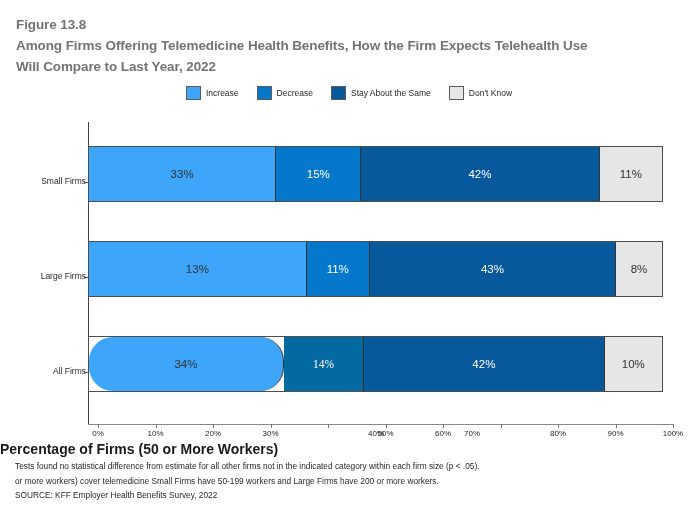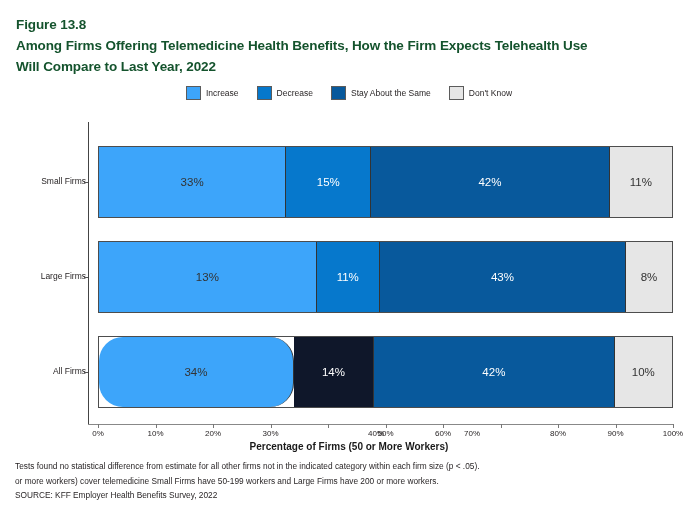--- a/index.html
+++ b/index.html
@@ -21,21 +21,21 @@
     position: absolute;
     left: 16px;
     top: 14px;
     width: 666px;
   }
   .title-line {
     font-size: 13.5px;
     font-weight: bold;
     line-height: 21px;
     letter-spacing: -0.1px;
-    color: #14532d;
+    color: #737373;
     white-space: nowrap;
   }
 
   
   #legend {
     position: absolute;
     left: 0;
     top: 86px;
     width: 698px;
     display: flex;
@@ -98,23 +98,23 @@
   .y-tick {
     position: absolute;
     left: 84px;
     width: 4px;
     height: 1px;
     background: #555;
   }
 
   .bar-row {
     position: absolute;
-    left: 98px;
+    left: 88px;
     width: 575px;
-    height: 72px;
+    height: 56px;
     display: flex;
     border: 1.5px solid #4d4d4d;
     box-sizing: border-box;
     align-items: flex-end;
   }
   .seg {
     height: 100%;
     display: flex;
     align-items: center;
     justify-content: center;
@@ -147,22 +147,21 @@
     font-size: 8px;
     color: #231f20;
     transform: translateX(-50%);
     white-space: nowrap;
   }
   #x-axis-title {
     position: absolute;
     top: 17px;
     left: 0;
     width: 698px;
-    text-align: center;
-    font-size: 10px;
+    font-size: 14px;
     font-weight: bold;
     color: #1a1a1a;
   }
 
   
   #footnotes {
     position: absolute;
     left: 15px;
     top: 459px;
     width: 672px;
@@ -231,21 +230,21 @@
           <span class="seg-label">43%</span>
         </div>
         <div class="seg gray" style="background: rgb(230, 230, 230); width: 8%;">
           <span class="seg-label">8%</span>
         </div>
       </div>
       <div class="bar-row" style="top: 214px;">
         <div class="seg light" style="background: rgb(61, 165, 250); width: 34%; border-radius: 24px;">
           <span class="seg-label">34%</span>
         </div>
-        <div class="seg mid" style="background: #0f172a; width: 14%;">
+        <div class="seg mid" style="background: #0369a1; width: 14%; font-family: Liberation Serif, serif;">
           <span class="seg-label">14%</span>
         </div>
         <div class="seg dark" style="background: rgb(8, 89, 156); width: 42%;">
           <span class="seg-label">42%</span>
         </div>
         <div class="seg gray" style="background: rgb(230, 230, 230); width: 10%;">
           <span class="seg-label">10%</span>
         </div>
       </div>
     </div>

